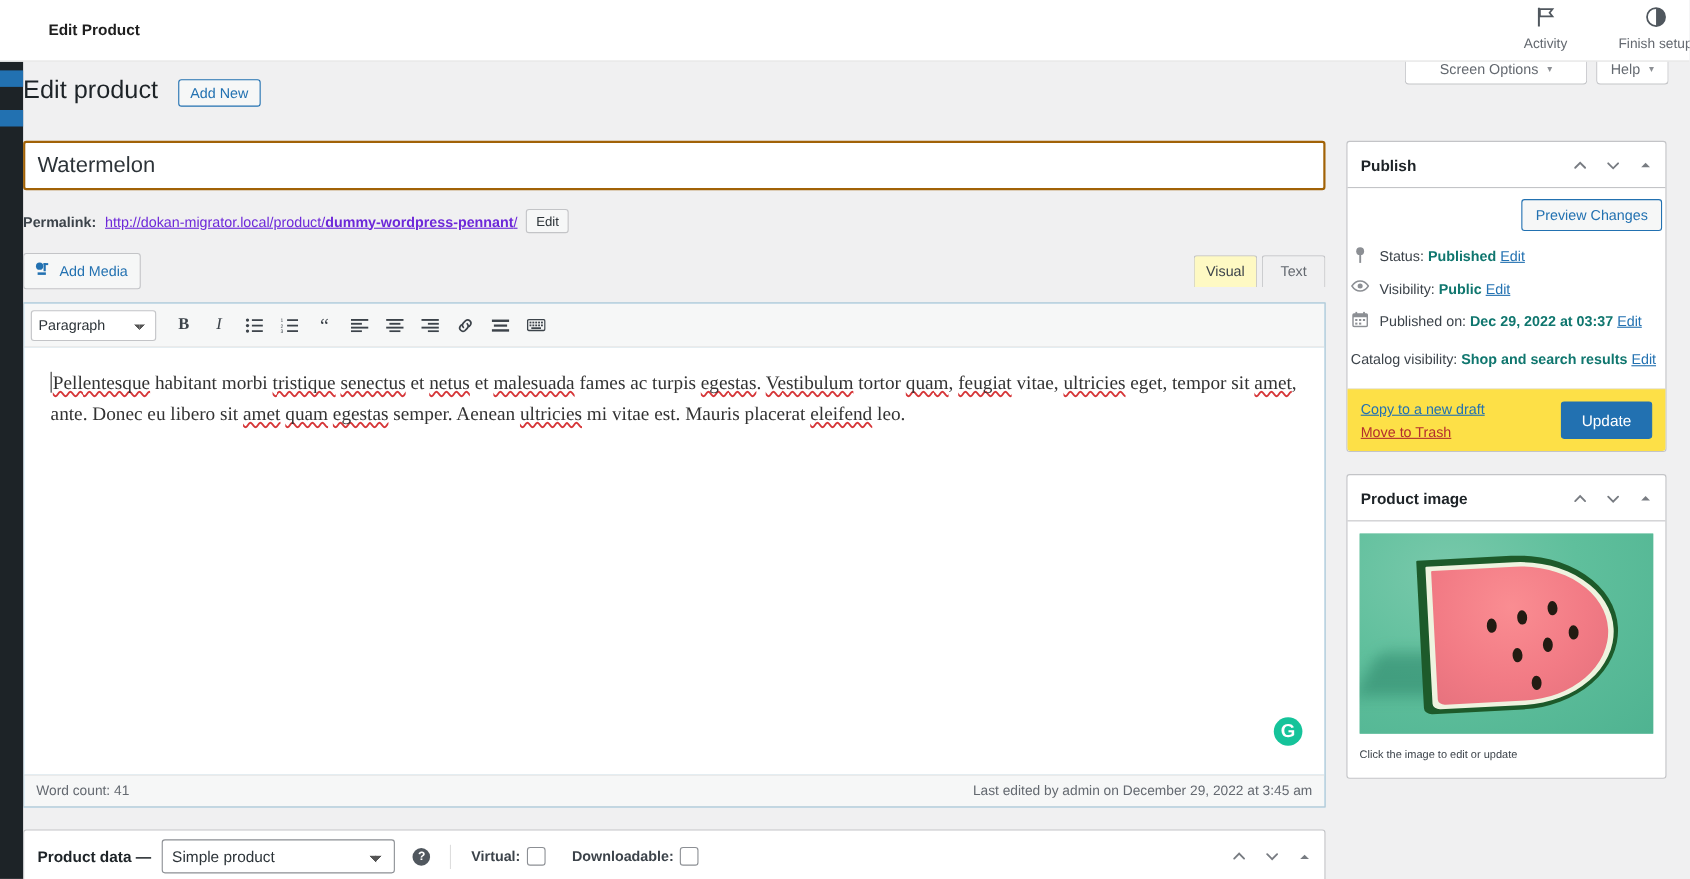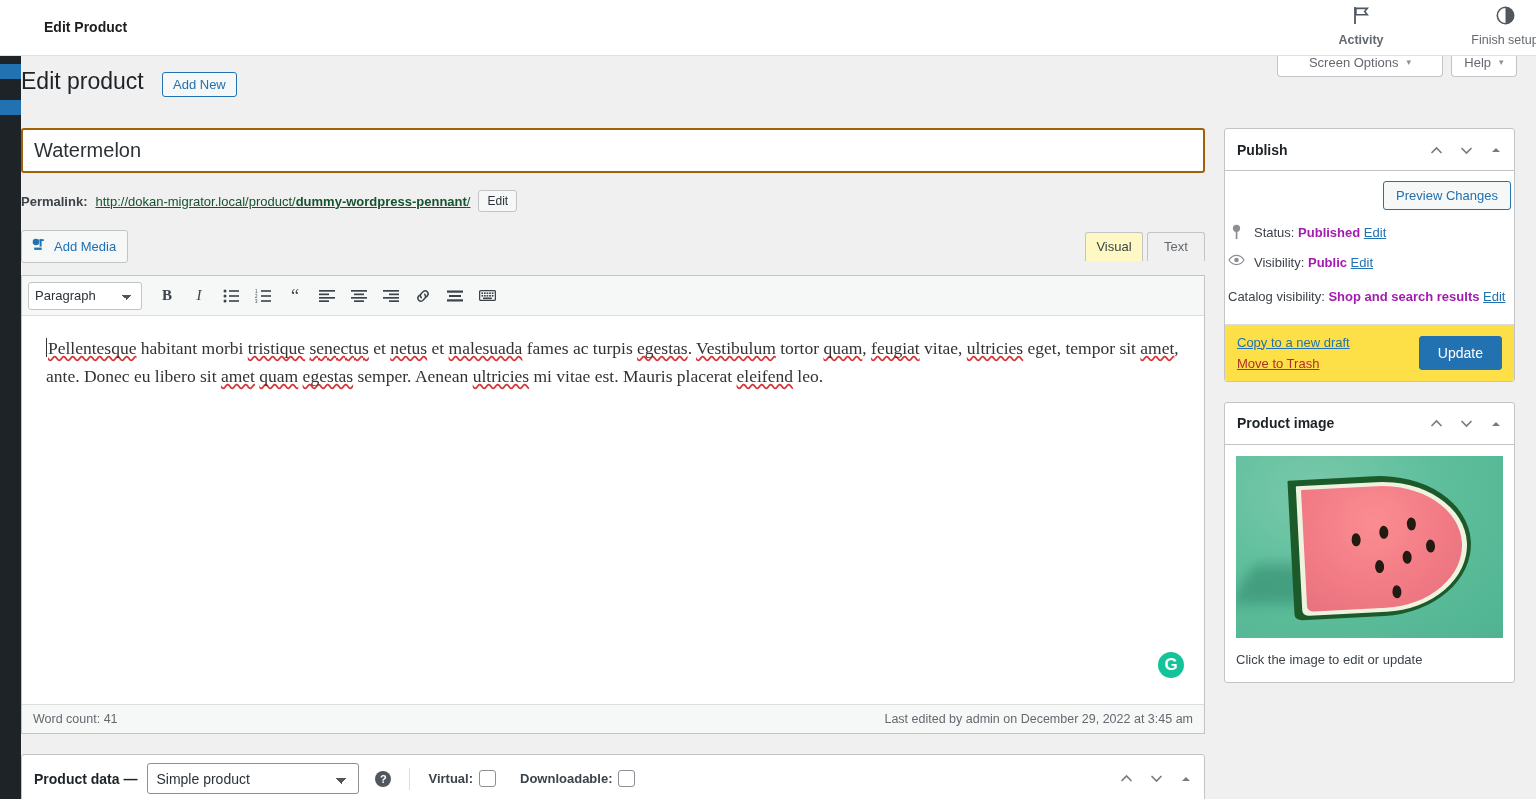--- a/index.html
+++ b/index.html
@@ -30,21 +30,21 @@
   #wc-bar .title {
     position: absolute; left: 44px; top: 19px;
     font-size: 14px; font-weight: bold; color: #1e1e1e;
   }
   .wc-item {
     position: absolute; top: 6px; width: 86px; text-align: center;
     color: #646970; font-size: 12.5px; cursor: pointer;
   }
   .wc-item .glyph { display: block; height: 24px; line-height: 24px; }
   .wc-item .lbl { display: block; margin-top: 3px; }
-  #wc-activity { left: 1318px; font-weight: bold; }
+  #wc-activity { left: 1362px; }
   #wc-finish  { left: 1450px; width: 110px; }
 
   
   .sopt {
     position: absolute; top: 48px; height: 29px;
     background: #fff; border: 1px solid #c3c4c7; border-top: 0;
     border-radius: 0 0 4px 4px;
     color: #646970; font-size: 13px;
     display: flex; align-items: center; justify-content: center; gap: 8px;
     z-index: 5; cursor: pointer;
@@ -73,21 +73,21 @@
     border: 2px solid #a16207; background: #fff; border-radius: 3px;
     font-size: 20px; color: #2c3338; padding: 0 11px;
     font-family: "Liberation Sans", sans-serif;
   }
 
   #permalink-row {
     margin-top: 17px; font-size: 13px; color: #3c434a;
     display: flex; align-items: center; gap: 8px;
   }
   #permalink-row .lbl { font-weight: bold; }
-  #permalink-row a { color: #14532d; }
+  #permalink-row a { color: #6d28d9; }
   #permalink-row a .slug { font-weight: bold; }
   #permalink-edit {
     background: #f6f7f7; border: 1px solid #c3c4c7; color: #2c3338;
     border-radius: 3px; font-size: 12px; padding: 3px 8px; cursor: pointer;
   }
 
   #add-media {
     margin-top: 18px;
     background: #f6f7f7; border: 1px solid #c3c4c7; color: #2271b1;
     border-radius: 3px; font-size: 13px; padding: 6px 11px 6px 9px;
@@ -195,40 +195,40 @@
   .panel-ctl { position: absolute; right: 8px; top: 0; height: 42px; display: flex; align-items: center; gap: 10px; }
   .ctl-btn { width: 20px; height: 20px; display: flex; align-items: center; justify-content: center; color: #787c82; cursor: pointer; }
 
   #publish-inner { padding: 10px 3px 12px; }
   #preview-changes {
     float: right; background: #f6f7f7; border: 1px solid #2271b1; color: #2271b1;
     border-radius: 3px; font-size: 13px; padding: 6px 12px; cursor: pointer;
   }
   .misc-row { display: flex; align-items: flex-start; gap: 9px; padding: 5px 0; font-size: 13px; line-height: 1.5; }
   .misc-row .ico { width: 17px; flex: 0 0 17px; color: #8c8f94; display: flex; justify-content: center; padding-top: 1px; }
-  .misc-row b { color: #a21caf; }
+  .misc-row b { color: #0f766e; }
   .misc-row a, .lnk { color: #2271b1; text-decoration: underline; cursor: pointer; }
   #publish-actions {
     border-top: 1px solid #ddd; background: #fde047; padding: 10px 12px;
     display: flex; align-items: center; justify-content: space-between;
     border-radius: 0 0 3px 3px;
   }
   #trash-link { color: #b32d2e; text-decoration: underline; cursor: pointer; display: block; margin-top: 6px; }
   #update-btn {
     background: #2271b1; border: 1px solid #2271b1; color: #fff;
     border-radius: 3px; font-size: 14px; padding: 8px 18px; cursor: pointer;
   }
 
   
   #pimg-inner { padding: 11px; }
   #pimg-frame {
     width: 267px; height: 182px; overflow: hidden; position: relative;
     background: #5dbd9a; cursor: pointer;
   }
-  #pimg-caption { padding: 14px 0 4px; font-size: 13px; color: #3c434a; }
+  #pimg-caption { padding: 14px 0 4px; font-size: 10px; color: #3c434a; }
 
   
   .wm-bg { position: absolute; inset: 0; background:
       radial-gradient(ellipse at 30% 20%, #79c9ab 0%, #5fbf9c 45%, #4fb391 100%); }
   .wm-shadow {
     position: absolute; left: 6px; top: 108px; width: 150px; height: 40px;
     background: rgba(26,110,84,0.40); filter: blur(7px);
     transform: skewX(-28deg);
   }
   .wm-wedge {
@@ -513,20 +513,42 @@
             <circle cx="8.5" cy="6" r="2.3" fill="#8c8f94"></circle>
           </svg>
         </span>
         <span>
           <span>Visibility:</span>
           <b>Public</b>
           <a href="#">Edit</a>
         </span>
       </div>
 
+      <div class="misc-row">
+        <span class="ico">
+          <svg width="15" height="15" viewBox="0 0 15 15">
+            <rect x="1" y="2.4" width="13" height="11.4" rx="1" fill="none" stroke="#8c8f94" stroke-width="1.3"></rect>
+            <rect x="1" y="2.4" width="13" height="3" fill="#8c8f94"></rect>
+            <rect x="3.2" y="0.5" width="1.6" height="3" fill="#8c8f94"></rect>
+            <rect x="10.2" y="0.5" width="1.6" height="3" fill="#8c8f94"></rect>
+            <g fill="#8c8f94">
+                <rect x="3" y="7" width="2" height="1.8"></rect>
+                <rect x="6.5" y="7" width="2" height="1.8"></rect>
+                <rect x="10" y="7" width="2" height="1.8"></rect>
+                <rect x="3" y="10.3" width="2" height="1.8"></rect>
+                <rect x="6.5" y="10.3" width="2" height="1.8"></rect>
+              </g>
+          </svg>
+        </span>
+        <span>
+          <span>Published on:</span>
+          <b>Dec 29, 2022 at 03:37</b>
+          <a href="#">Edit</a>
+        </span>
+      </div>
 
       <div class="misc-row" style="padding-top:10px">
         <span>
           <span>Catalog visibility:</span>
           <b>Shop and search results</b>
           <a href="#">Edit</a>
         </span>
       </div>
     </div>
 

